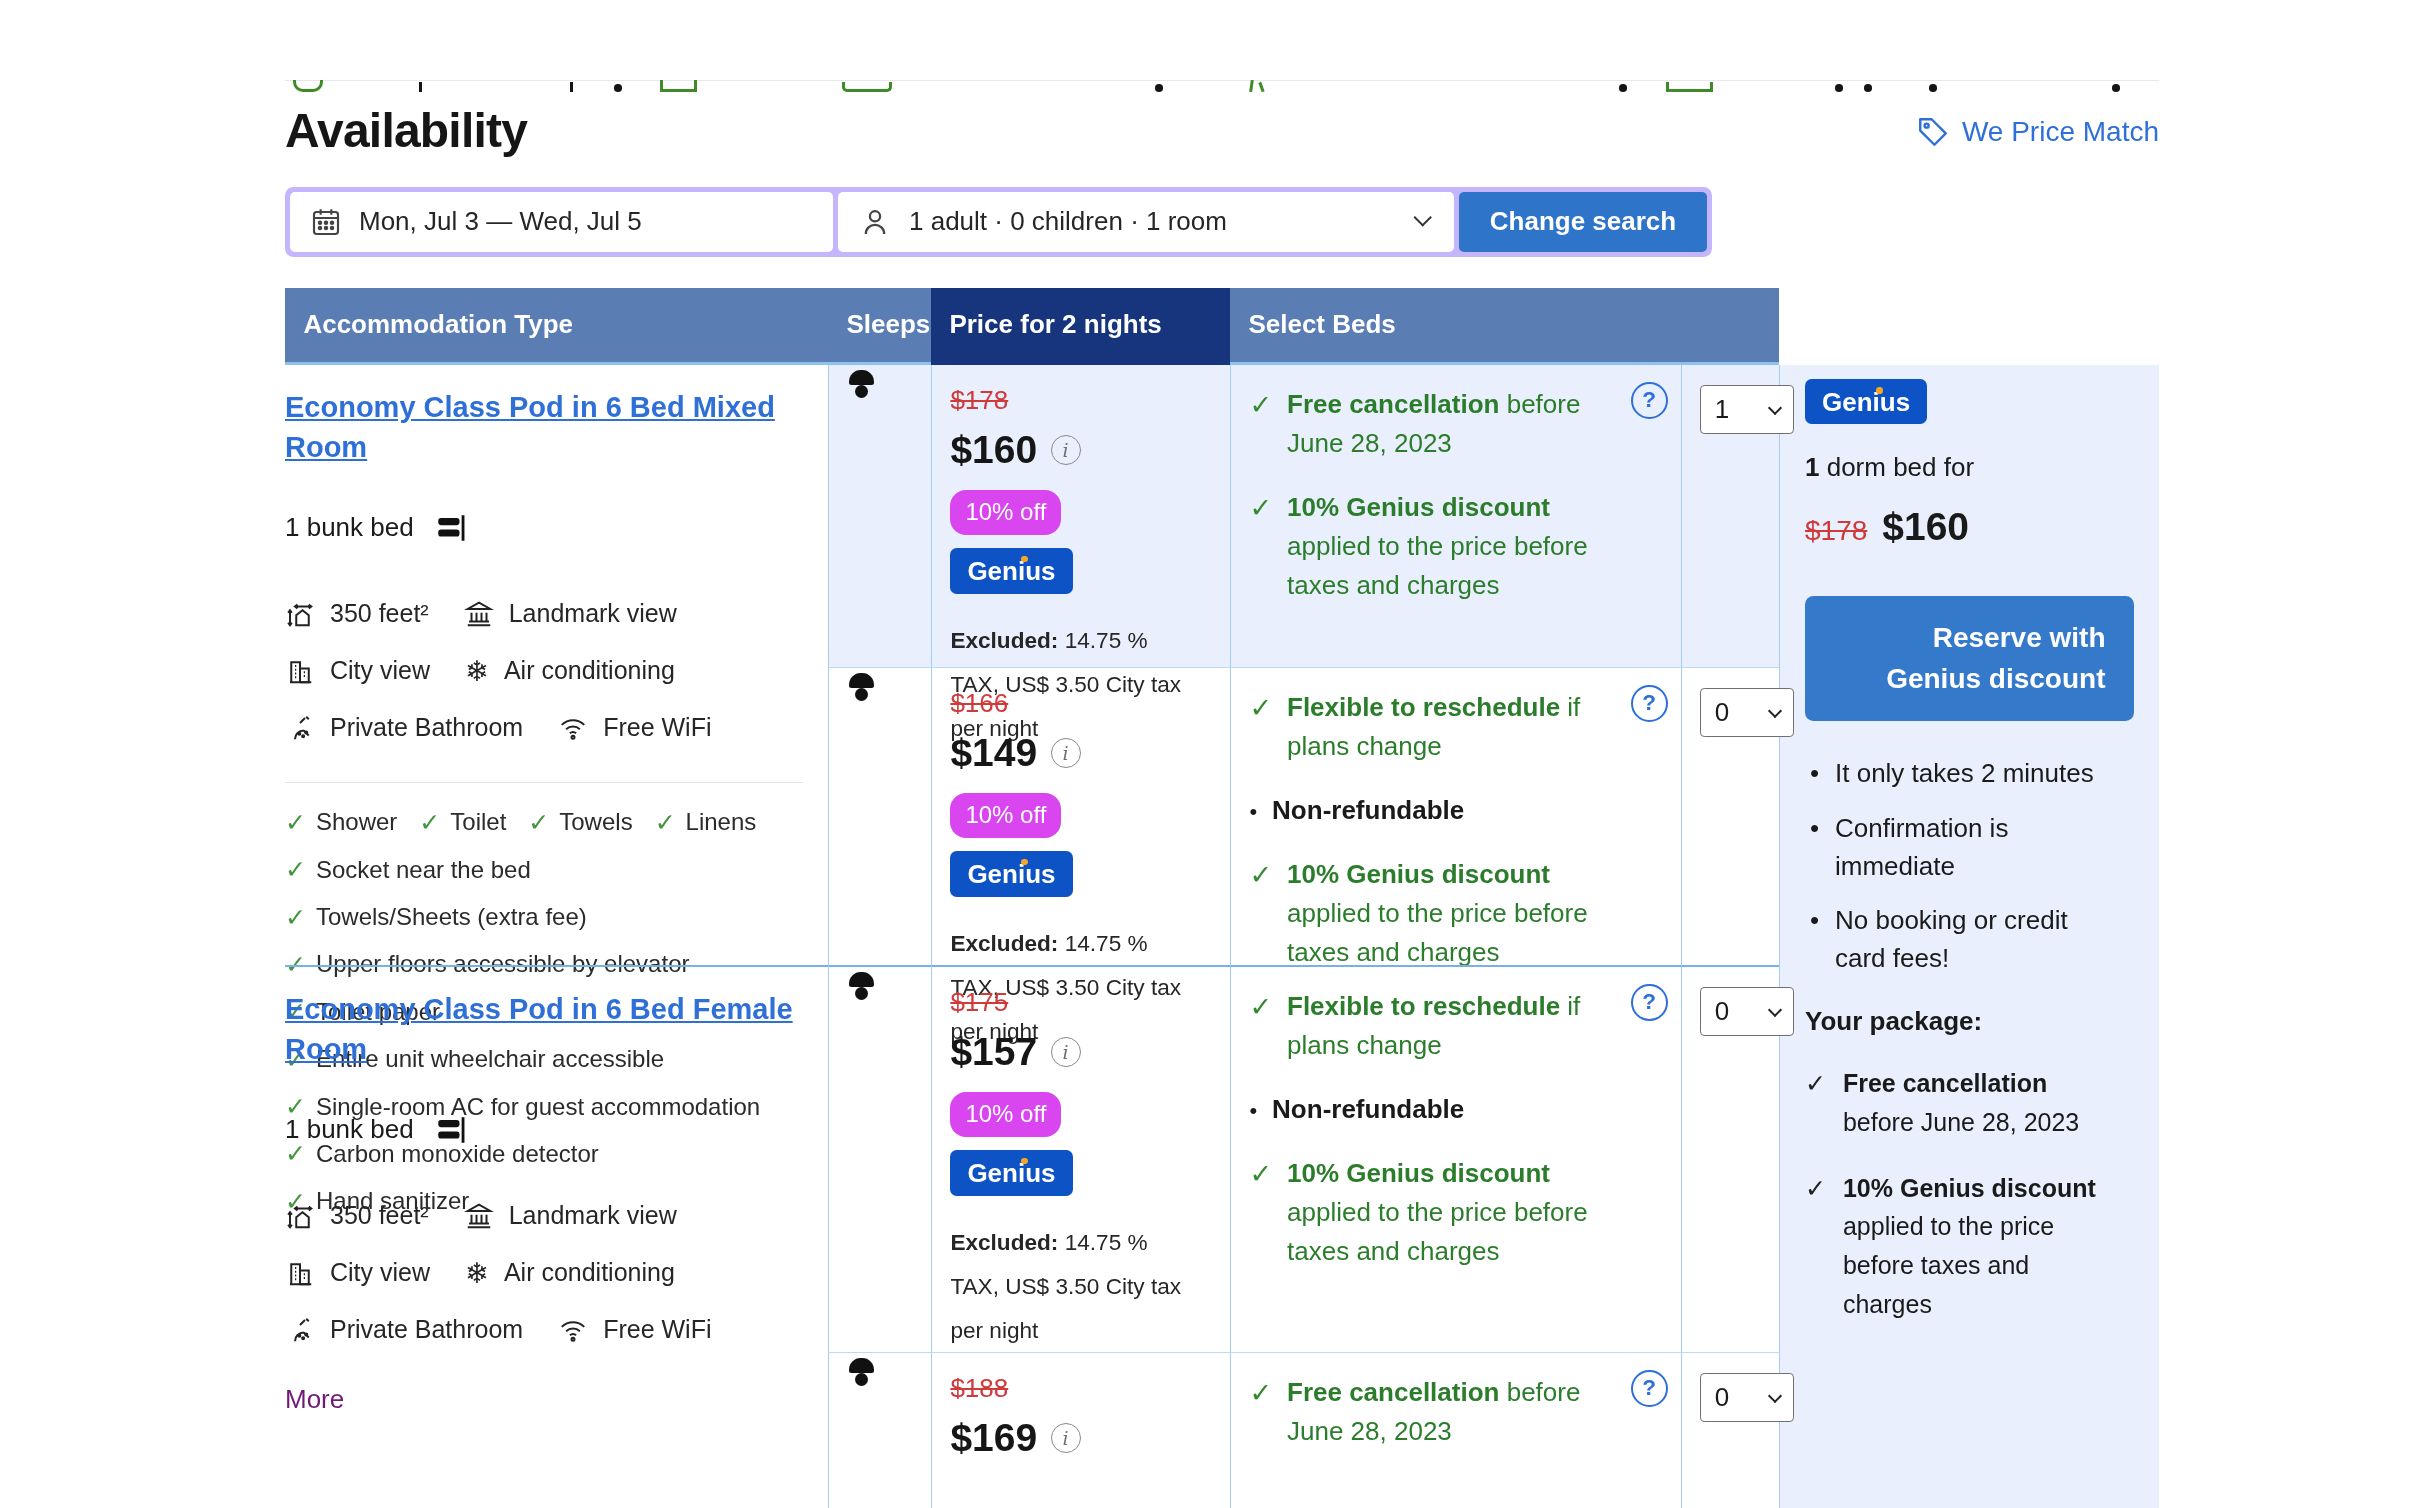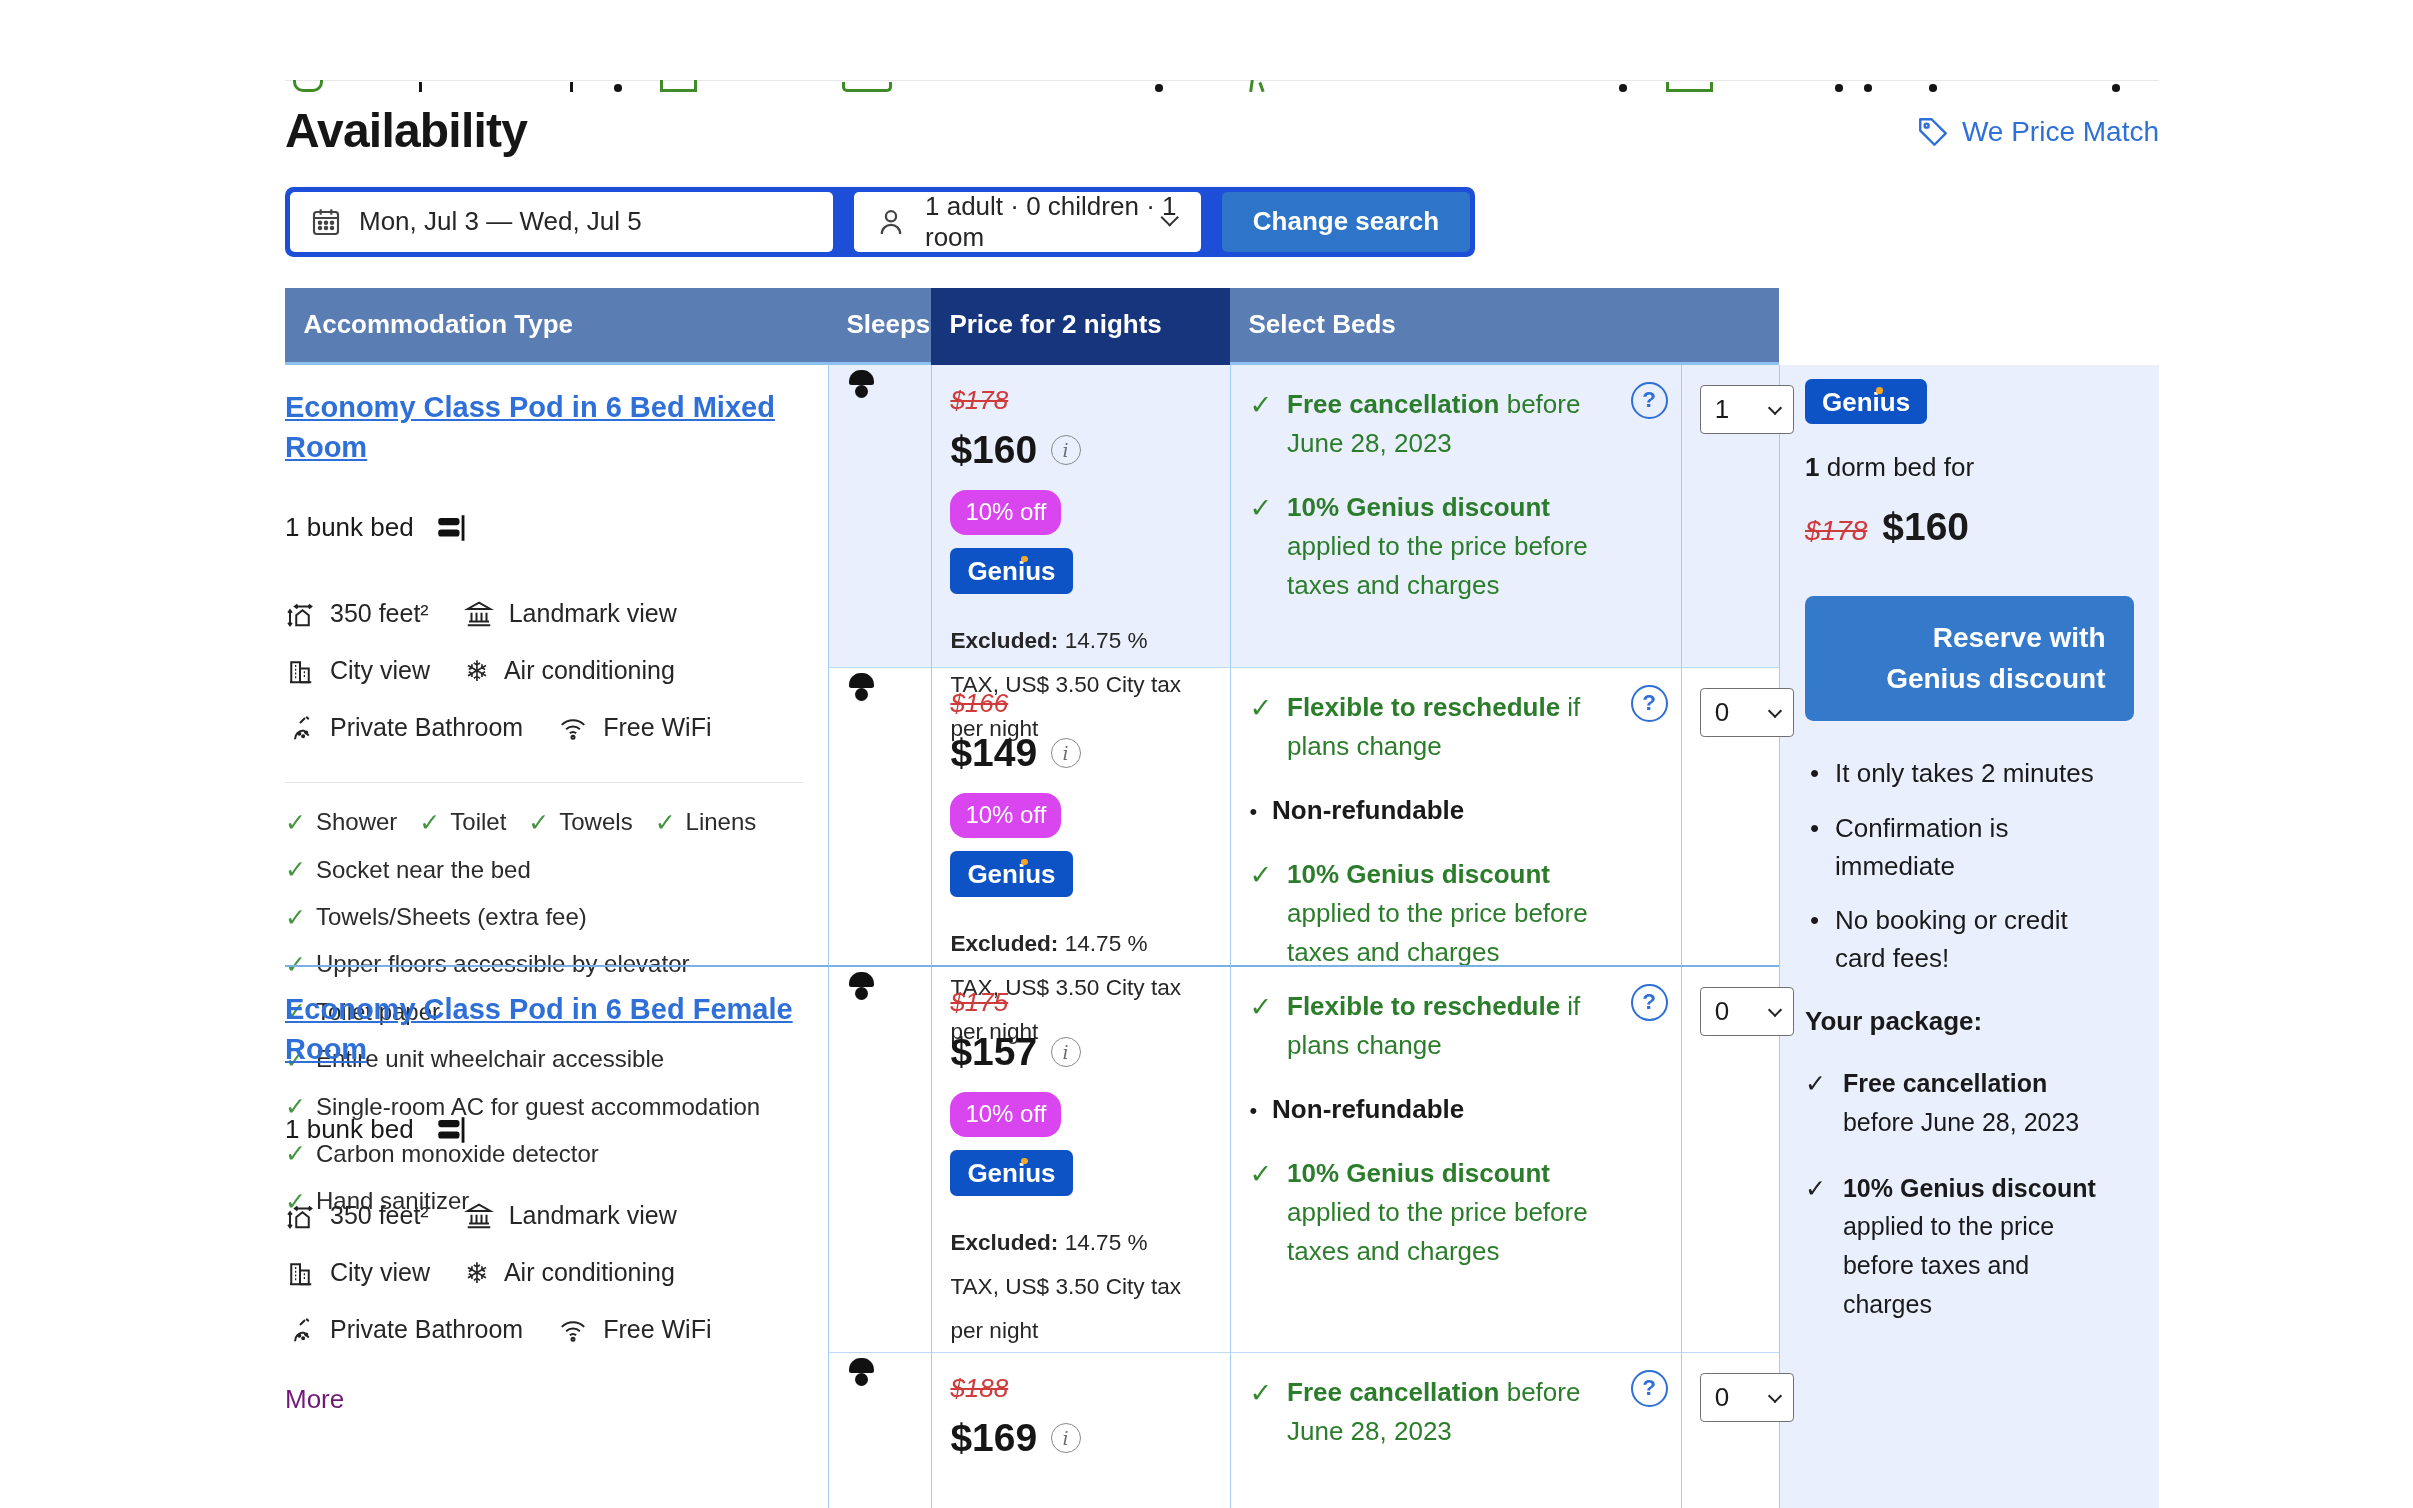--- a/index.html
+++ b/index.html
@@ -20,21 +20,21 @@
   .f-stem  { width:3.4px;  height:10px; background:#151515; }
 
   .hr { margin-top:80px; border-top:1.7px solid #e8e8e8; }
 
   
   .titlerow { display:flex; justify-content:space-between; align-items:flex-start; margin-top:22px; }
   .pagetitle { font-size:48px; font-weight:800; letter-spacing:-0.8px; color:#161616; }
   .pricematch { display:flex; align-items:center; gap:11.7px; color:#2e6fd8; font-size:28px; margin-top:11.7px; cursor:pointer; }
 
   
-  .searchbar { margin-top:28.5px; width:1190px; background:#1d4ed8; border-radius:8.4px; padding:5px; display:flex; gap:21px; height:70px; }
+  .searchbar { margin-top:28.5px; width:1427px; background:#c4b5fd; border-radius:8.4px; padding:5px; display:flex; gap:5px; height:70px; }
   .sfield { background:#fff; border-radius:5px; display:flex; align-items:center; gap:17px; padding:0 20px; font-size:26px; color:#262626; }
   .sdates { width:543px; }
   .soccupancy { flex:1; justify-content:flex-start; position:relative; }
   .chev { width:13.4px; height:13.4px; border-right:2.5px solid #333; border-bottom:2.5px solid #333; transform:rotate(45deg); margin-top:-6.7px; }
   .soccupancy .chev { position:absolute; right:25px; }
   .searchbtn { width:248px; background:#2e74c9; color:#fff; border:none; border-radius:5px; font-size:26px; font-weight:700; font-family:inherit; cursor:pointer; }
 
   
   .thead, .tgrid { display:grid; grid-template-columns:543px 103px 299px 451px 98px 380px; }
   .thead { margin-top:31px; }
@@ -56,21 +56,21 @@
   .amen .a { display:flex; align-items:center; gap:15px; font-size:25px; color:#262626; white-space:nowrap; }
   .snow { font-size:28.5px; line-height:1; }
   .feats { border-top:1.7px solid #e7e7e7; margin-top:39px; padding-top:25px; display:flex; flex-wrap:wrap; column-gap:22px; row-gap:18.4px; max-width:520px; }
   .feat { font-size:24px; color:#2b2b2b; display:flex; align-items:center; gap:10px; white-space:nowrap; }
   .feat b { font-weight:400; }
   .tick::before { content:"✓"; color:#43953f; font-size:25px; }
   .morelink { margin-top:39px; color:#701a75; font-size:26px; cursor:pointer; display:inline-block; }
 
   
   .pricecell { display:flex; flex-direction:column; height:100%; }
-  .strike { color:#cf3a3a; font-size:26px; text-decoration:line-through;font-style:italic; }
+  .strike { color:#cf3a3a; font-size:26px; text-decoration:line-through; }
   .bigprice { margin-top:11.7px; display:flex; align-items:center; gap:13.4px; }
   .bigprice b { font-size:39px; font-weight:700; color:#161616; }
   .infoi { width:30px; height:30px; border:1.7px solid #8a8a8a; border-radius:50%; color:#6f6f6f;
     font-size:19px; font-style:italic; font-family:"DejaVu Serif", serif; display:inline-flex; align-items:center; justify-content:center; cursor:pointer; }
   .badge-off { margin-top:18.4px; background:#d946ef; color:#fff; font-size:24px; padding:8.4px 15px; border-radius:16px; width:max-content; }
   .badge-genius { margin-top:13.4px; background:#0d53c6; color:#fff; font-size:26px; font-weight:700; padding:7.5px 17px; border-radius:6.7px; width:max-content; position:relative; }
   .badge-genius::after { content:""; position:absolute; top:7.5px; left:58%; width:6.7px; height:6.7px; border-radius:50%; background:#f5a623; }
   .excl { margin-top:auto; padding-top:25px; font-size:22.6px; color:#262626; line-height:1.95; max-width:251px; }
   .excl b { font-weight:700; }
 

